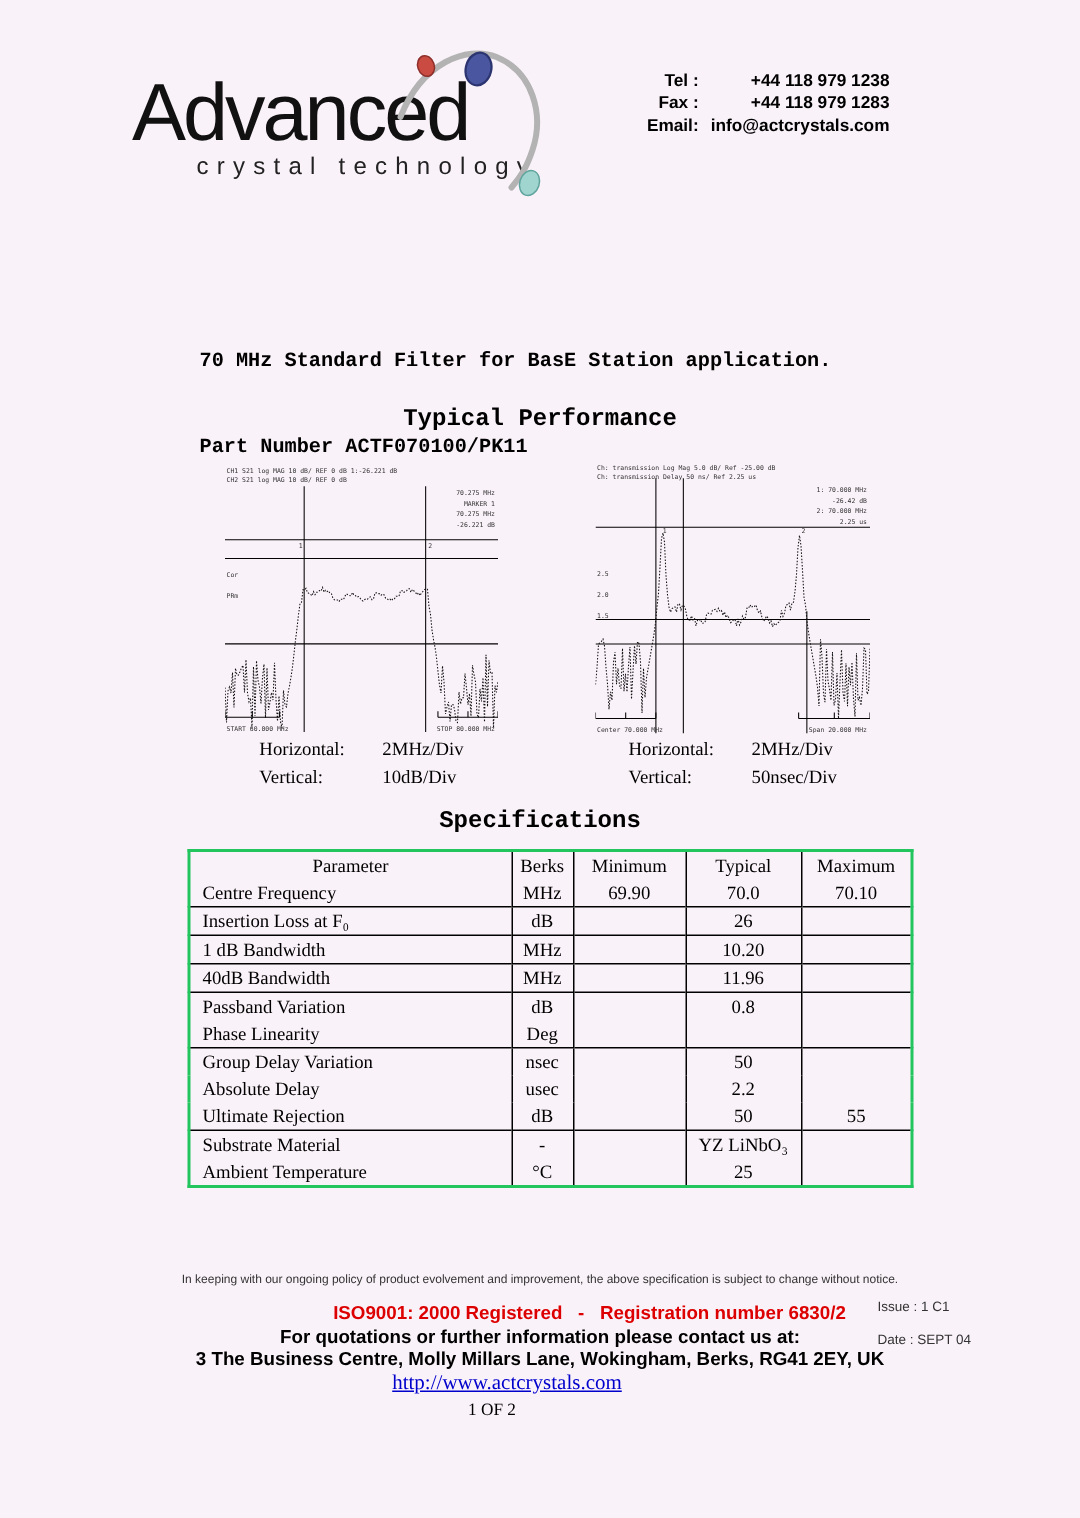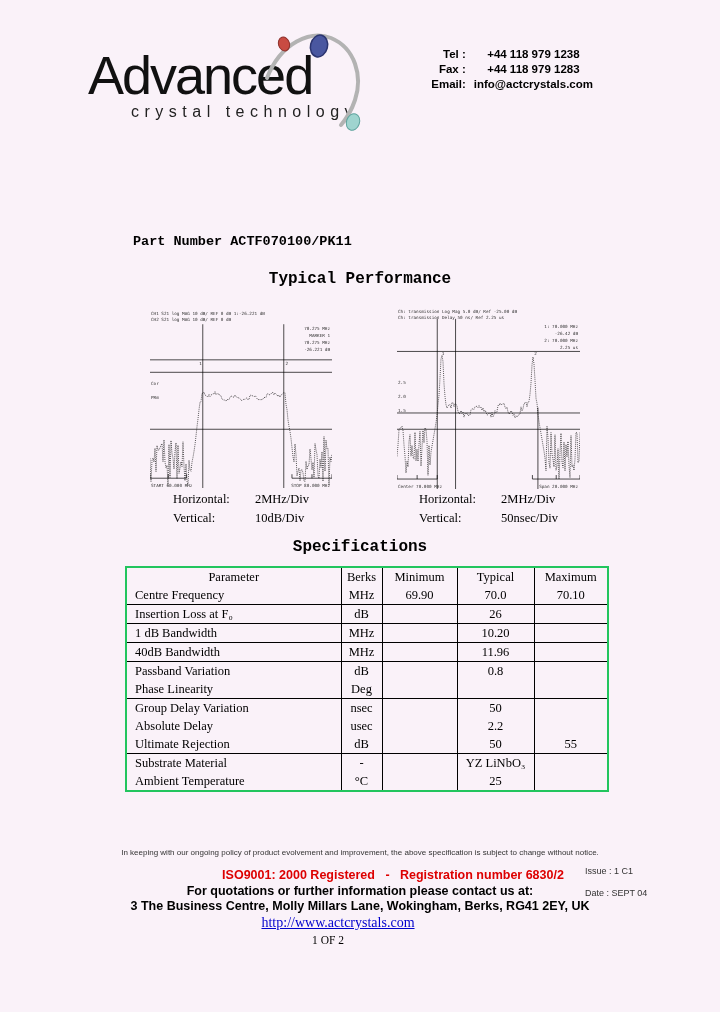--- a/index.html
+++ b/index.html
@@ -9,21 +9,21 @@
 
   
   .brand{font-family:"Liberation Sans",sans-serif;font-size:54px;font-weight:500;
          letter-spacing:-2px;color:#111;}
   .tagline{font-family:"Liberation Sans",sans-serif;font-size:16px;letter-spacing:5.5px;color:#222;}
 
   
   .contact{font-family:"Liberation Sans",sans-serif;font-size:11.5px;font-weight:bold;
            display:grid;grid-template-columns:50px auto;column-gap:8px;row-gap:3px;}
   .contact .lab{text-align:right;white-space:pre;}
-  .contact .val{text-align:center;white-space:pre;}
+  .contact .val{text-align:right;white-space:pre;}
 
   
   .mono-b{font-family:"Liberation Mono","DejaVu Sans Mono",monospace;font-weight:bold;}
   .doc-title{font-size:13.5px;line-height:19px;white-space:pre;}
   .section-h{font-size:16px;width:720px;text-align:center;}
 
   
   .cap{display:grid;grid-template-columns:72px auto;column-gap:10px;row-gap:4px;
        font-size:12.5px;justify-content:center;}
   .cap .lab{}
@@ -68,20 +68,21 @@
 <div class="abs contact" style="right:127px;top:48px;">
   <span class="lab">Tel :</span>
   <span class="val">+44 118 979 1238</span>
   <span class="lab">Fax :</span>
   <span class="val">+44 118 979 1283</span>
   <span class="lab">Email:</span>
   <span class="val">info@actcrystals.com</span>
 </div>
 
 <div class="abs mono-b doc-title" style="left:133px;top:194px;">
+  <div>70 MHz Standard Filter for BasE Station application.</div>
   <div>Part Number ACTF070100/PK11</div>
 </div>
 
 <div class="abs mono-b section-h" style="left:0;top:270px;">Typical Performance</div>
 
 <svg id="gleft" class="abs" style="left:150px;top:310px;" width="182" height="178" viewBox="0 0 182 178">
     <text x="1" y="5" class="gt">CH1 S21  log MAG  10 dB/  REF 0 dB  1:-26.221 dB</text>
     <text x="1" y="11" class="gt">CH2 S21  log MAG  10 dB/  REF 0 dB</text>
     <text x="180" y="20" class="gt end">70.275 MHz</text>
     <text x="180" y="27" class="gt end">MARKER 1</text>

